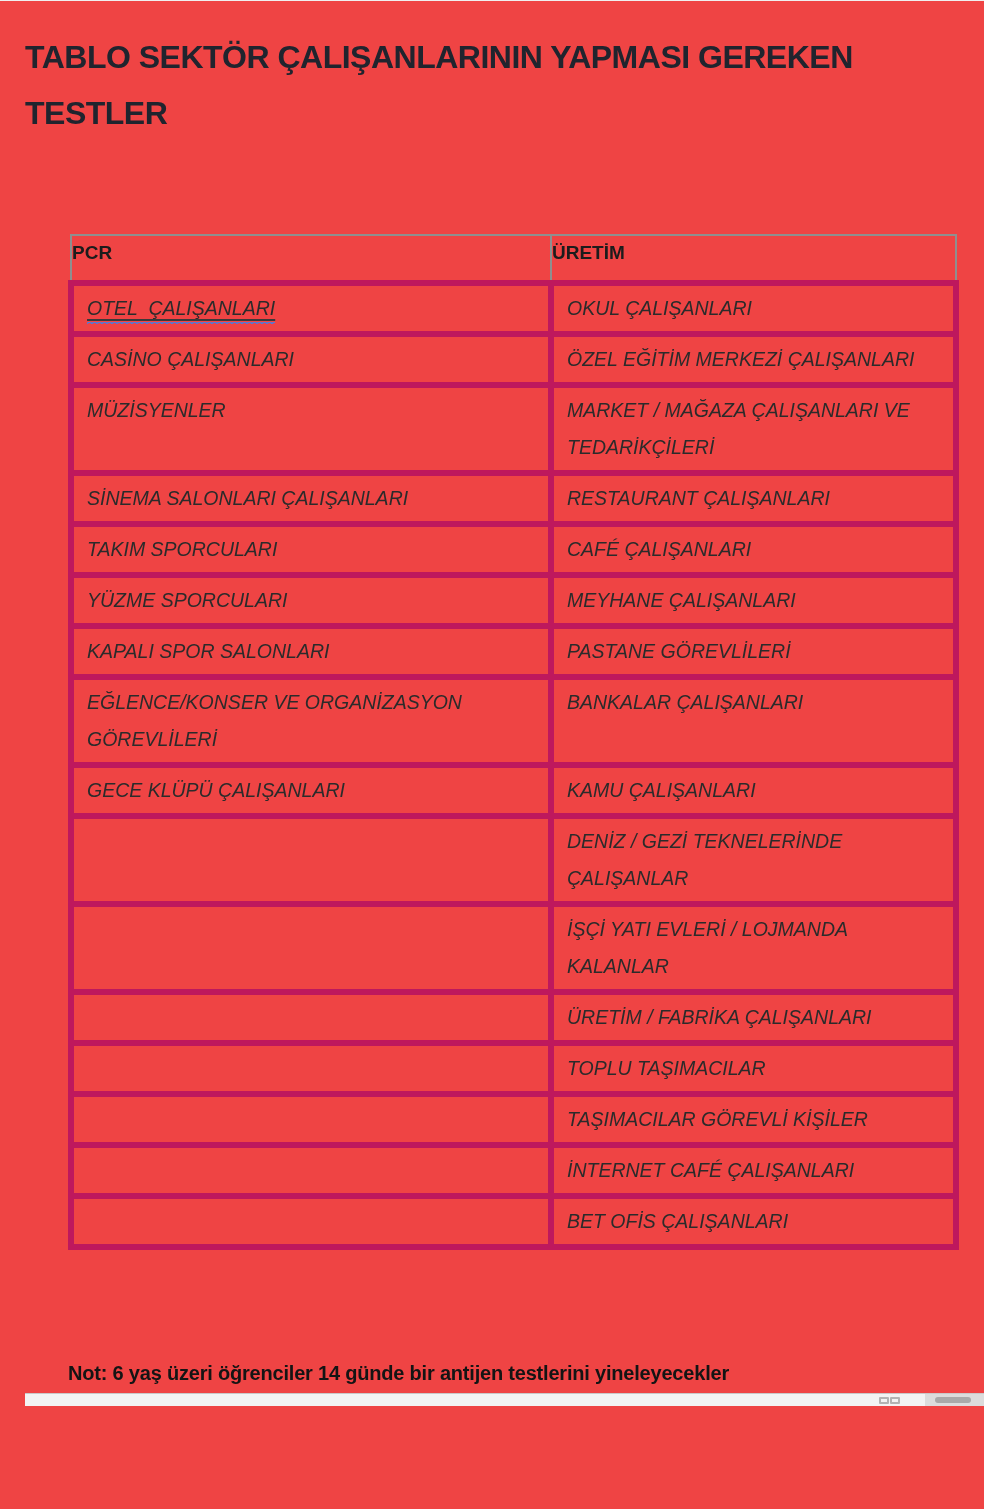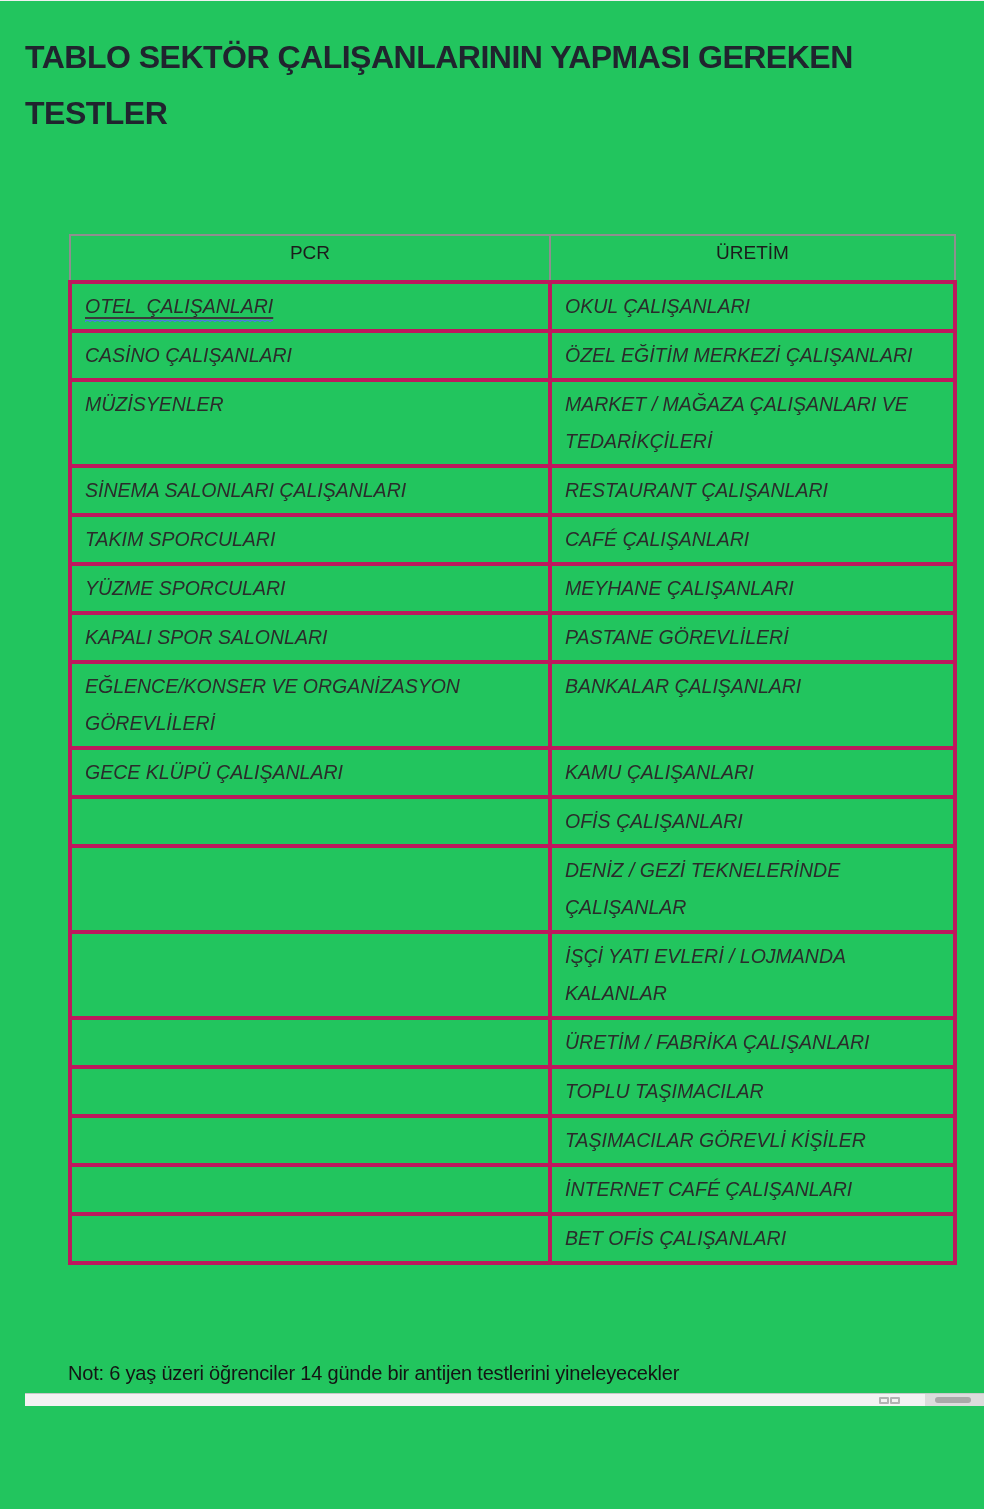--- a/index.html
+++ b/index.html
@@ -3,21 +3,21 @@
 <meta charset="utf-8">
 <style>
   * { margin: 0; padding: 0; box-sizing: border-box; }
   html, body { background: #ffffff; }
   body {
     width: 984px; height: 1509px;
     position: relative;
     font-family: "Liberation Sans", "DejaVu Sans", sans-serif;
     overflow: hidden;
   }
-  .page { position: absolute; inset: 0; background: #22c55e; border-top: 1px solid #f0f0f0; }
+  .page { position: absolute; inset: 0; background: #ef4444; border-top: 1px solid #f0f0f0; }
 
   
   .doc-title {
     position: absolute; left: 25px; top: 28px;
     width: 900px;
     font-size: 32px; font-weight: 700; letter-spacing: -0.5px;
     line-height: 56px; color: #20242e;
   }
   .doc-title .line { display: block; }
 
@@ -26,26 +26,26 @@
     position: absolute; left: 68px; top: 233px;
     width: 885px;
     border-collapse: collapse; table-layout: fixed;
     border: 2px solid #7a7a7a;
   }
   .sector-table col.col-pcr { width: 480px; }
   .sector-table col.col-antijen { width: 405px; }
   .sector-table th {
     border: 2px solid #8f8f8f;
     border-bottom: 3px solid #4f4f4f;
-    font-size: 19px; font-weight: 400; color: #1c1c1c;
-    text-align: center; vertical-align: middle;
+    font-size: 19px; font-weight: 700; color: #1c1c1c;
+    text-align: left; vertical-align: middle;
     padding: 6px 0 16px 0;
   }
   .sector-table td {
-    border: 4px solid #be185d;
+    border: 6px solid #be185d;
     font-style: italic;
     font-size: 19.5px; color: #2b2b2b;
     line-height: 37px;
     vertical-align: top;
     padding: 4px 8px 4px 13px;
     white-space: pre-wrap;
     overflow: hidden;
   }
 
   
@@ -57,21 +57,21 @@
     padding-bottom: 5px;
     background-image: radial-gradient(circle at 50% 118%, rgba(0,0,0,0) 1.5px, #4a7be0 1.8px, #4a7be0 2.9px, rgba(0,0,0,0) 3.2px);
     background-size: 5px 4px;
     background-repeat: repeat-x;
     background-position: 0 100%;
   }
 
   
   .note {
     position: absolute; left: 68px; top: 1361px;
-    font-size: 20px; font-weight: 400; color: #141414;
+    font-size: 20px; font-weight: 700; color: #141414;
     letter-spacing: -0.2px;
   }
 
   
   .footer-bar {
     position: absolute; left: 25px; top: 1392px;
     width: 959px; height: 13px;
     background: #f3f3f3;
     border-top: 1px solid #c9c9c9;
   }
@@ -148,24 +148,20 @@
         <td>PASTANE GÖREVLİLERİ</td>
       </tr>
       <tr>
         <td>EĞLENCE/KONSER VE ORGANİZASYON
 GÖREVLİLERİ</td>
         <td>BANKALAR ÇALIŞANLARI</td>
       </tr>
       <tr>
         <td>GECE KLÜPÜ ÇALIŞANLARI</td>
         <td>KAMU ÇALIŞANLARI</td>
-      </tr>
-      <tr>
-        <td></td>
-        <td>OFİS ÇALIŞANLARI</td>
       </tr>
       <tr>
         <td></td>
         <td>DENİZ / GEZİ TEKNELERİNDE
 ÇALIŞANLAR</td>
       </tr>
       <tr>
         <td></td>
         <td>İŞÇİ YATI EVLERİ / LOJMANDA
 KALANLAR</td>

